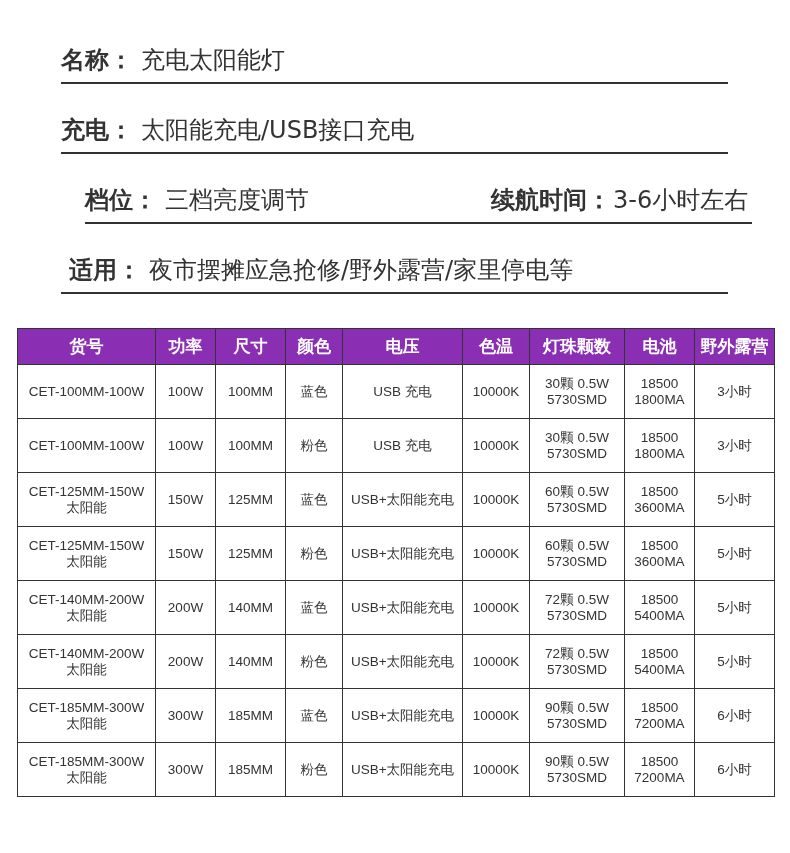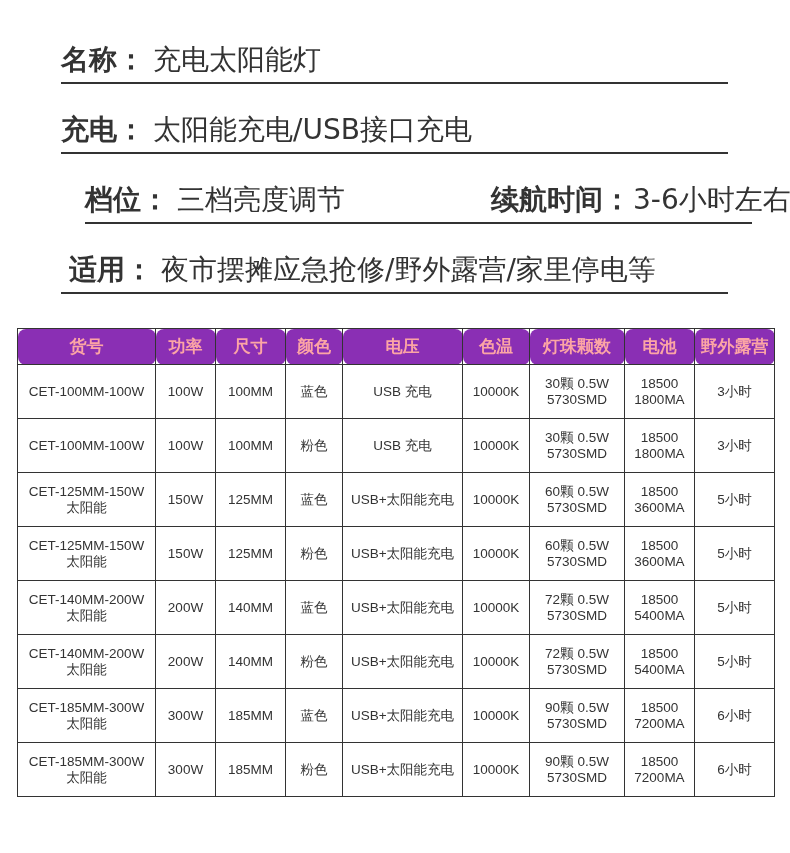--- a/index.html
+++ b/index.html
@@ -8,36 +8,36 @@
     font-family: "DejaVu Sans", "Liberation Sans", sans-serif;
     color: #333333;
   }
   .spec-block { position: absolute; left: 0; top: 0; width: 790px; }
   .spec-row {
     position: absolute; left: 61px; width: 667px; height: 70px;
     border-bottom: 2px solid #333333; box-sizing: border-box;
   }
   .spec-item {
     position: absolute; top: 0; height: 68px; line-height: 92px;
-    font-size: 28px; white-space: nowrap; letter-spacing: 0px;
+    font-size: 24px; white-space: nowrap; letter-spacing: 0px;
   }
   .spec-key { font-weight: bold; color: #333333; }
   .spec-val { color: #333333; margin-left: 8px; }
 
   table.spec-table {
     position: absolute; left: 17px; top: 328px;
     border-collapse: collapse; table-layout: fixed;
     width: 757px;
   }
   .spec-table th, .spec-table td {
     border: 1.5px solid #333333; text-align: center; padding: 0;
   }
   .spec-table th {
-    background: #8a2fb4; color: #fca5a5; font-weight: bold;
-    font-size: 17px; height: 35px; border-radius: 8px;
+    background: #8a2fb4; color: #ffffff; font-weight: bold;
+    font-size: 17px; height: 35px;
   }
   .spec-table td {
     font-size: 13.5px; color: #333333; height: 53px; line-height: 16px;
     font-family: "Liberation Sans", "DejaVu Sans", sans-serif;
   }
   .cell-line { display: block; }
 </style>
 </head>
 <body>
 

